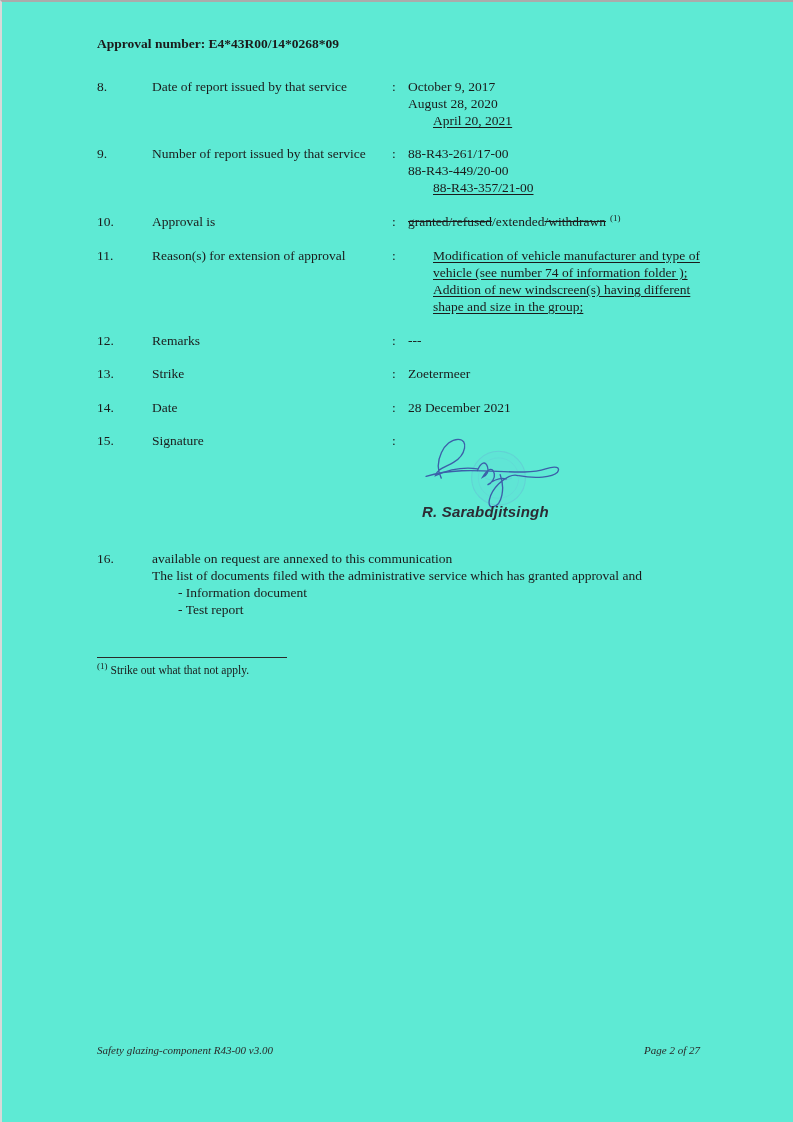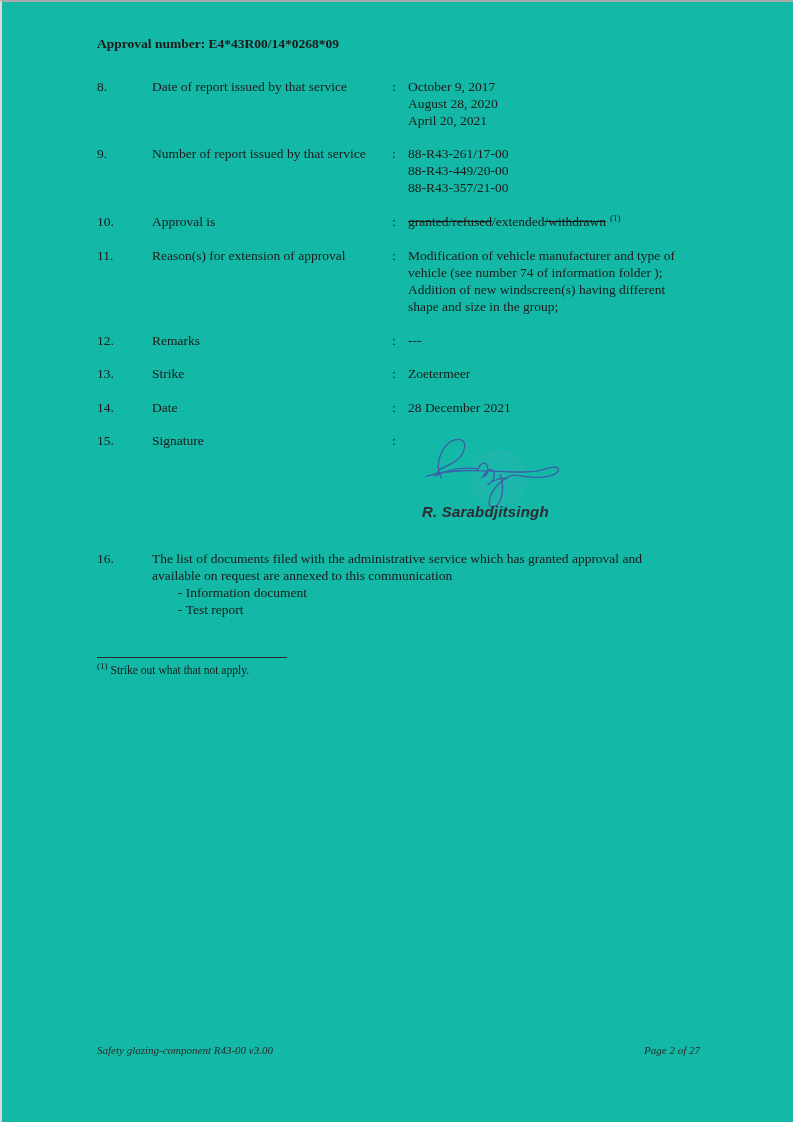--- a/index.html
+++ b/index.html
@@ -9,38 +9,38 @@
     background: #ffffff;
     font-family: "Liberation Serif", serif;
     color: #1b1b1b;
     font-size: 13.5px;
     line-height: 17px;
     overflow: hidden;
   }
   .page {
     position: relative;
     width: 793px; height: 1122px;
-    background: #14b8a6;
+    background: #5eead4;
     border-top: 2px solid #ababab;
     border-left: 2px solid #d9d9d9;
   }
   .approval-header {
     margin: 33px 70px 0 95px;
     font-weight: bold;
   }
   .item {
     display: grid;
     grid-template-columns: 55px 240px 16px 1fr;
     margin-left: 95px;
     margin-right: 70px;
     align-items: start;
   }
   .item .num, .item .label, .item .colon { white-space: normal; }
   .item .colon { text-align: left; }
-  .u { text-underline-offset: 2px; }
+  .u { text-decoration: underline; text-underline-offset: 2px; margin-left: 25px; }
   .strike { text-decoration: line-through; }
   sup.fn {
     font-size: 9px;
     vertical-align: super;
     line-height: 0;
     margin-left: 4px;
   }
   .mt-first { margin-top: 26px; }
   .mt { margin-top: 16px; }
   .mt17 { margin-top: 17px; }
@@ -177,22 +177,22 @@
           <path d="M12,60 C62,44 122,62 154,51 C166,47 172,49 168,55 C162,61 142,63 122,59"></path>
         </g>
       </svg>
       <div class="sig-name">R. Sarabdjitsingh</div>
     </div>
   </div>
 
   <div class="item16">
     <div class="num">16.</div>
     <div class="value">
+      <div>available on request are annexed to this communication</div>
       <div>The list of documents filed with the administrative service which has granted approval and</div>
-      <div>available on request are annexed to this communication</div>
       <div class="doc-line">- Information document</div>
       <div class="doc-line">- Test report</div>
     </div>
   </div>
 
   <hr class="footnote-rule">
   <div class="footnote">
     <sup class="fn">(1)</sup><span>Strike out what that not apply.</span>
   </div>
 

